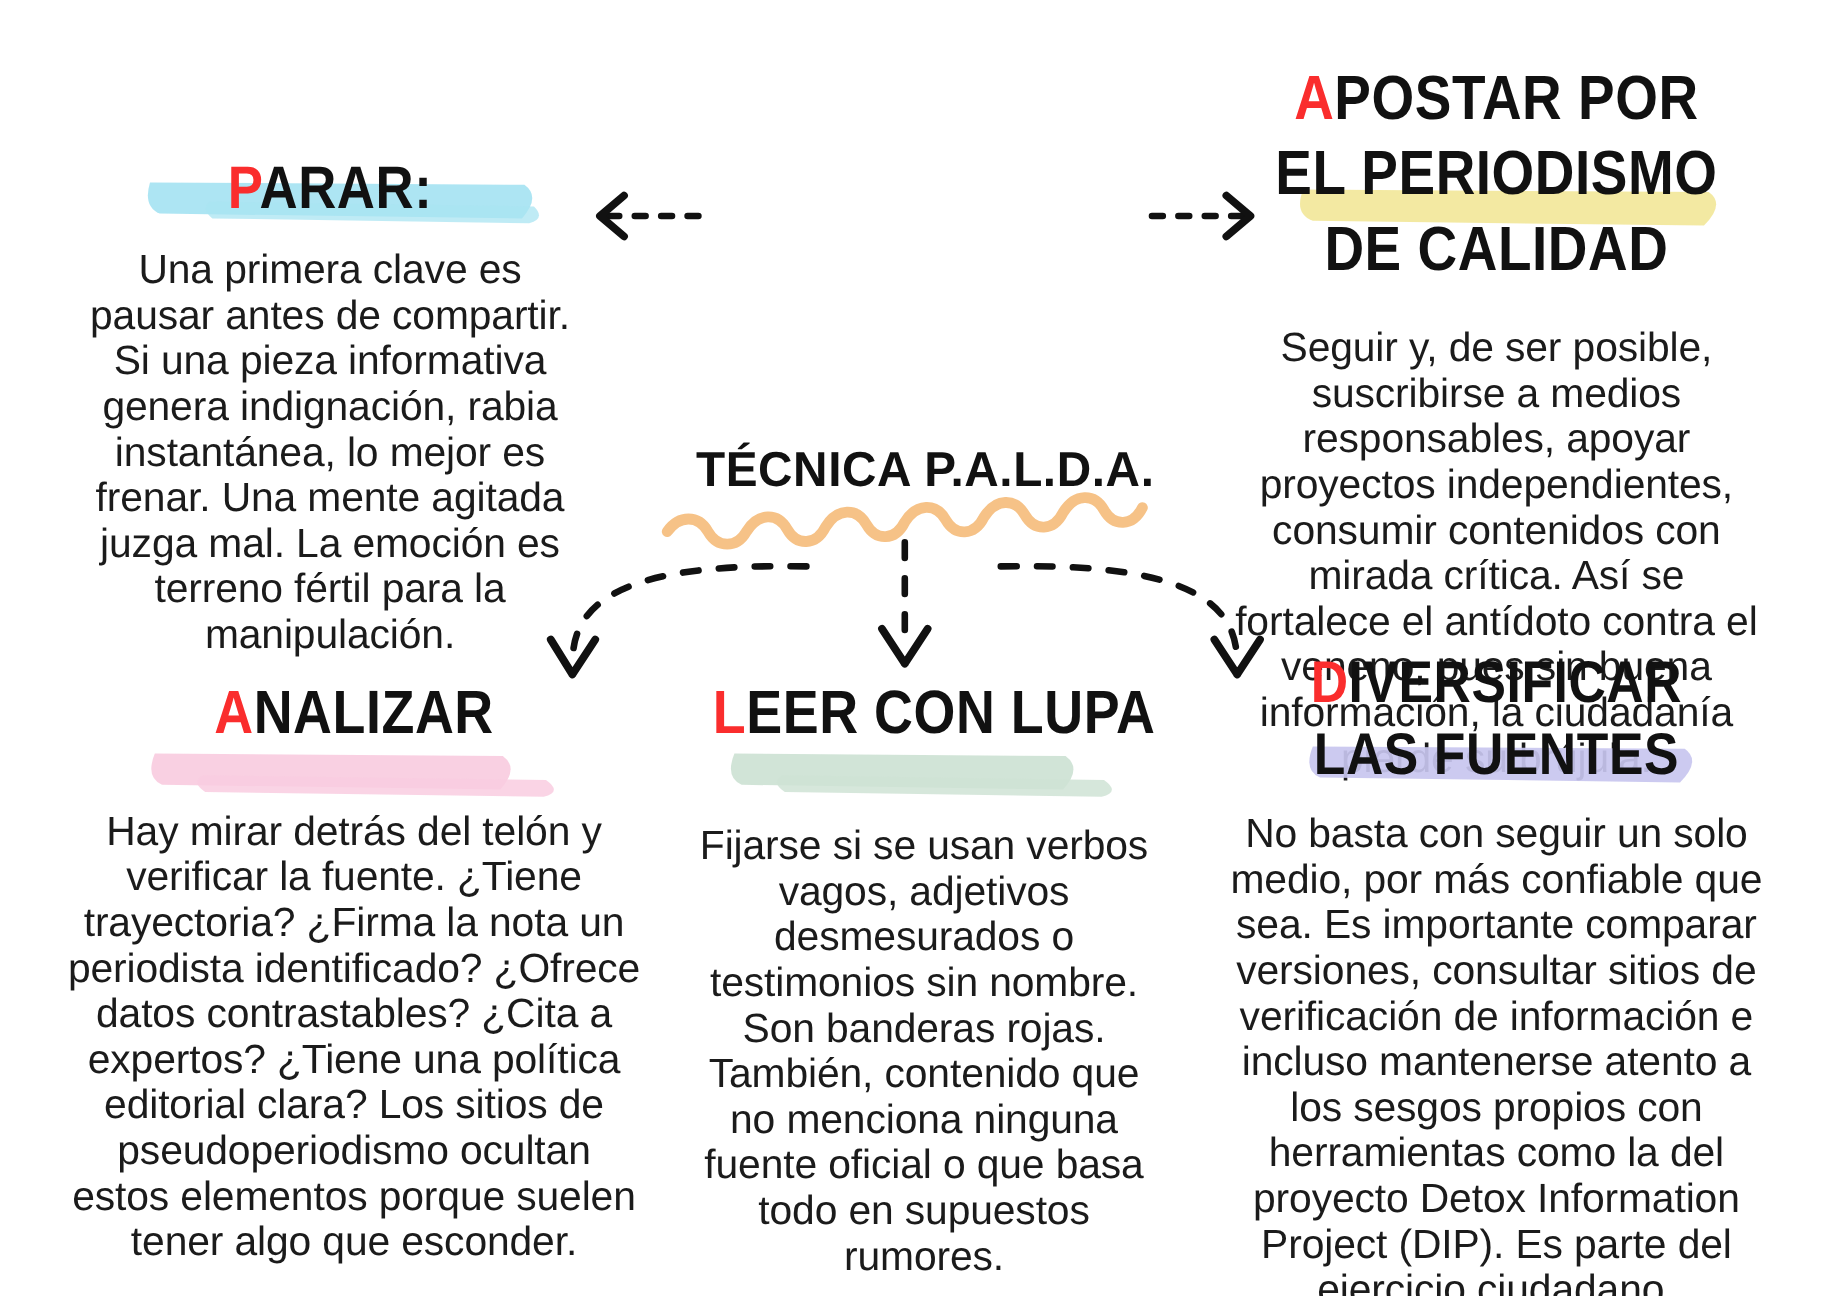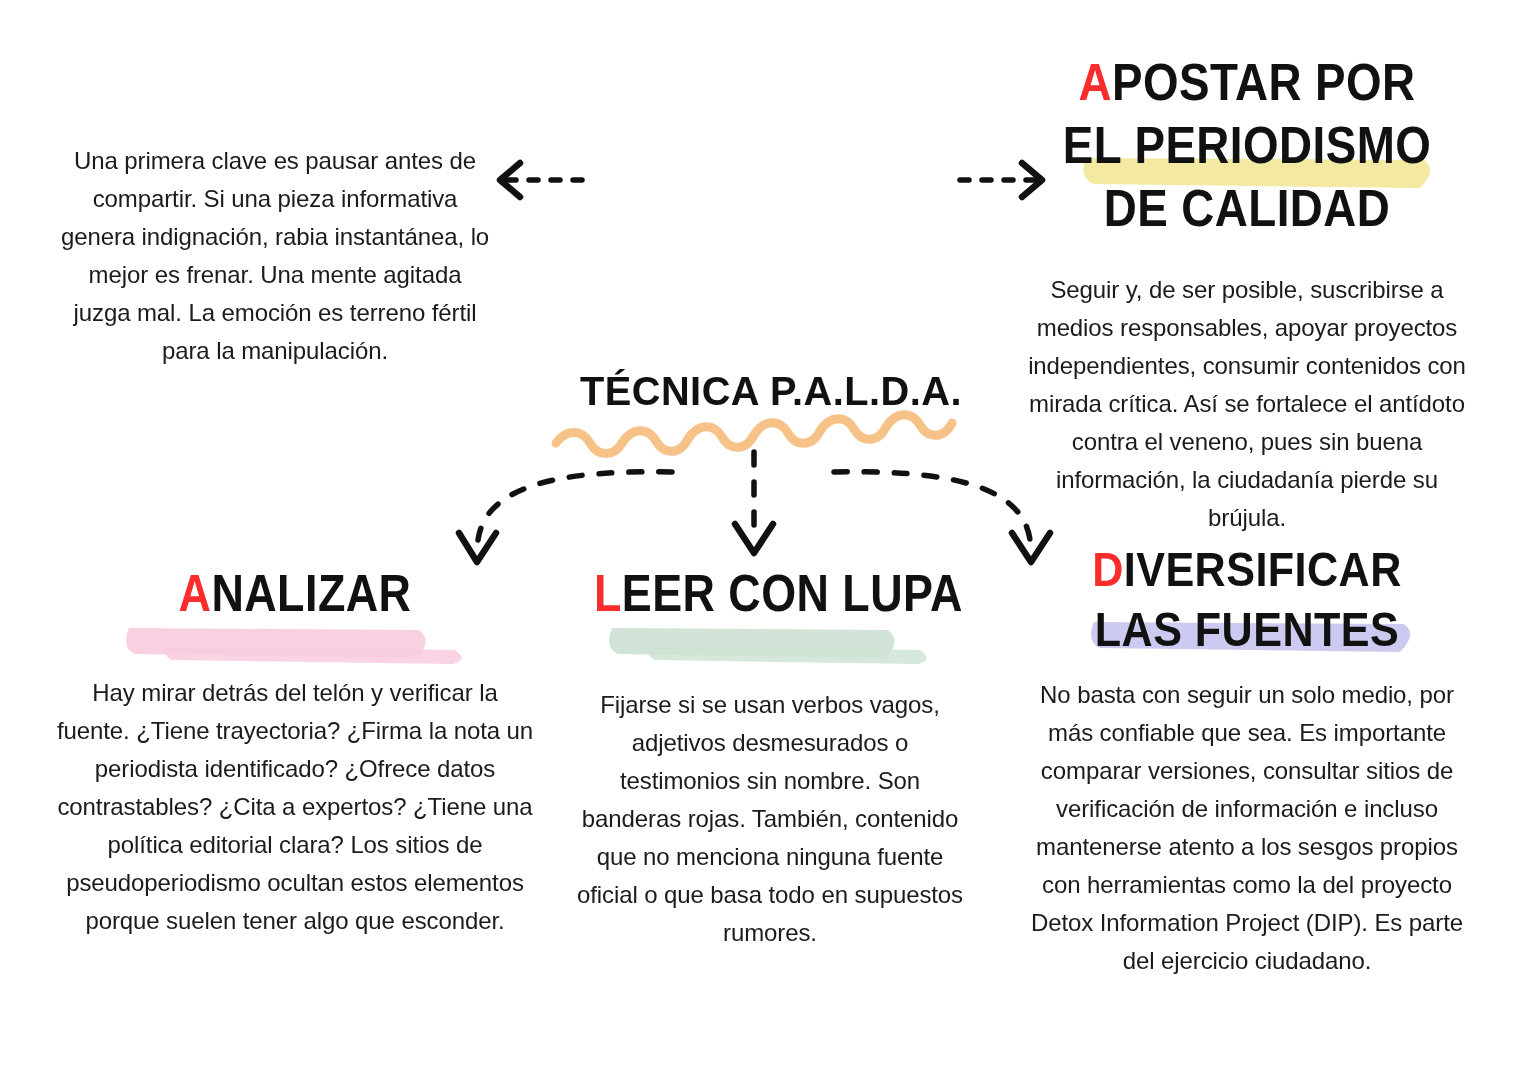--- a/index.html
+++ b/index.html
@@ -15,21 +15,21 @@
   #stage {
     position: relative;
     width: 1528px;
     height: 1080px;
     background: #ffffff;
   }
 
   
   .body-text {
     font-family: "Liberation Sans", sans-serif;
-    font-size: 24px;
+    font-size: 34px;
     line-height: 38px;
     color: #1b1b1b;
     text-align: center;
     letter-spacing: -0.1px;
   }
 
   
   .head {
     font-family: "Liberation Sans Narrow", "Liberation Sans", sans-serif;
     font-weight: bold;
@@ -134,20 +134,29 @@
       <path d="M754 553 L 735 524 M754 553 L 773 524" stroke-dasharray="0" stroke-width="6.5"></path>
     </g>
 
     <g stroke="#111" stroke-width="5.5" fill="none" stroke-linecap="round">
       <path d="M834 472 C 938 470 1022 482 1030 540" stroke-dasharray="13 17"></path>
       <path d="M1031 562 L 1012 533 M1031 562 L 1050 533" stroke-dasharray="0" stroke-width="6.5"></path>
     </g>
   </svg>
 
   <div class="section" style="left:60px; top:132px; width:430px;">
+    <div style="position:relative; height:64px;">
+      <svg class="swash" style="left:55px; top:6px;" width="340" height="56" viewBox="0 0 340 56">
+        <path d="M10 14 Q 4 34 18 40 L320 44 Q 336 26 322 16 Z" fill="#a9e4f2" opacity="0.95"></path>
+        <path d="M60 30 L 330 34 Q 340 44 326 48 L 62 44 Q 52 36 60 30 Z" fill="#a9e4f2" opacity="0.75"></path>
+      </svg>
+      <div class="head" style="position:absolute; left:0; top:0; width:430px; text-align:center; font-size:50px; z-index:2;">
+        <span class="cap">P</span><span>ARAR:</span>
+      </div>
+    </div>
     <div class="body-text" style="margin-top:10px;">Una primera clave es pausar antes de compartir. Si una pieza informativa genera indignación, rabia instantánea, lo mejor es frenar. Una mente agitada juzga mal. La emoción es terreno fértil para la manipulación.</div>
   </div>
 
   <div class="section" style="left:55px; top:570px; width:480px;">
     <div style="position:relative; height:100px;">
       <svg class="swash" style="left:62px; top:48px;" width="360" height="52" viewBox="0 0 360 52">
         <path d="M12 10 Q 4 30 18 36 L300 40 Q 316 22 302 12 Z" fill="#f9cde0" opacity="0.95"></path>
         <path d="M52 28 L 338 32 Q 352 42 336 46 L 54 42 Q 42 34 52 28 Z" fill="#f9cde0" opacity="0.85"></path>
       </svg>
       <div class="head" style="position:absolute; left:0; top:0; width:480px; text-align:center; font-size:51px; z-index:2;">

